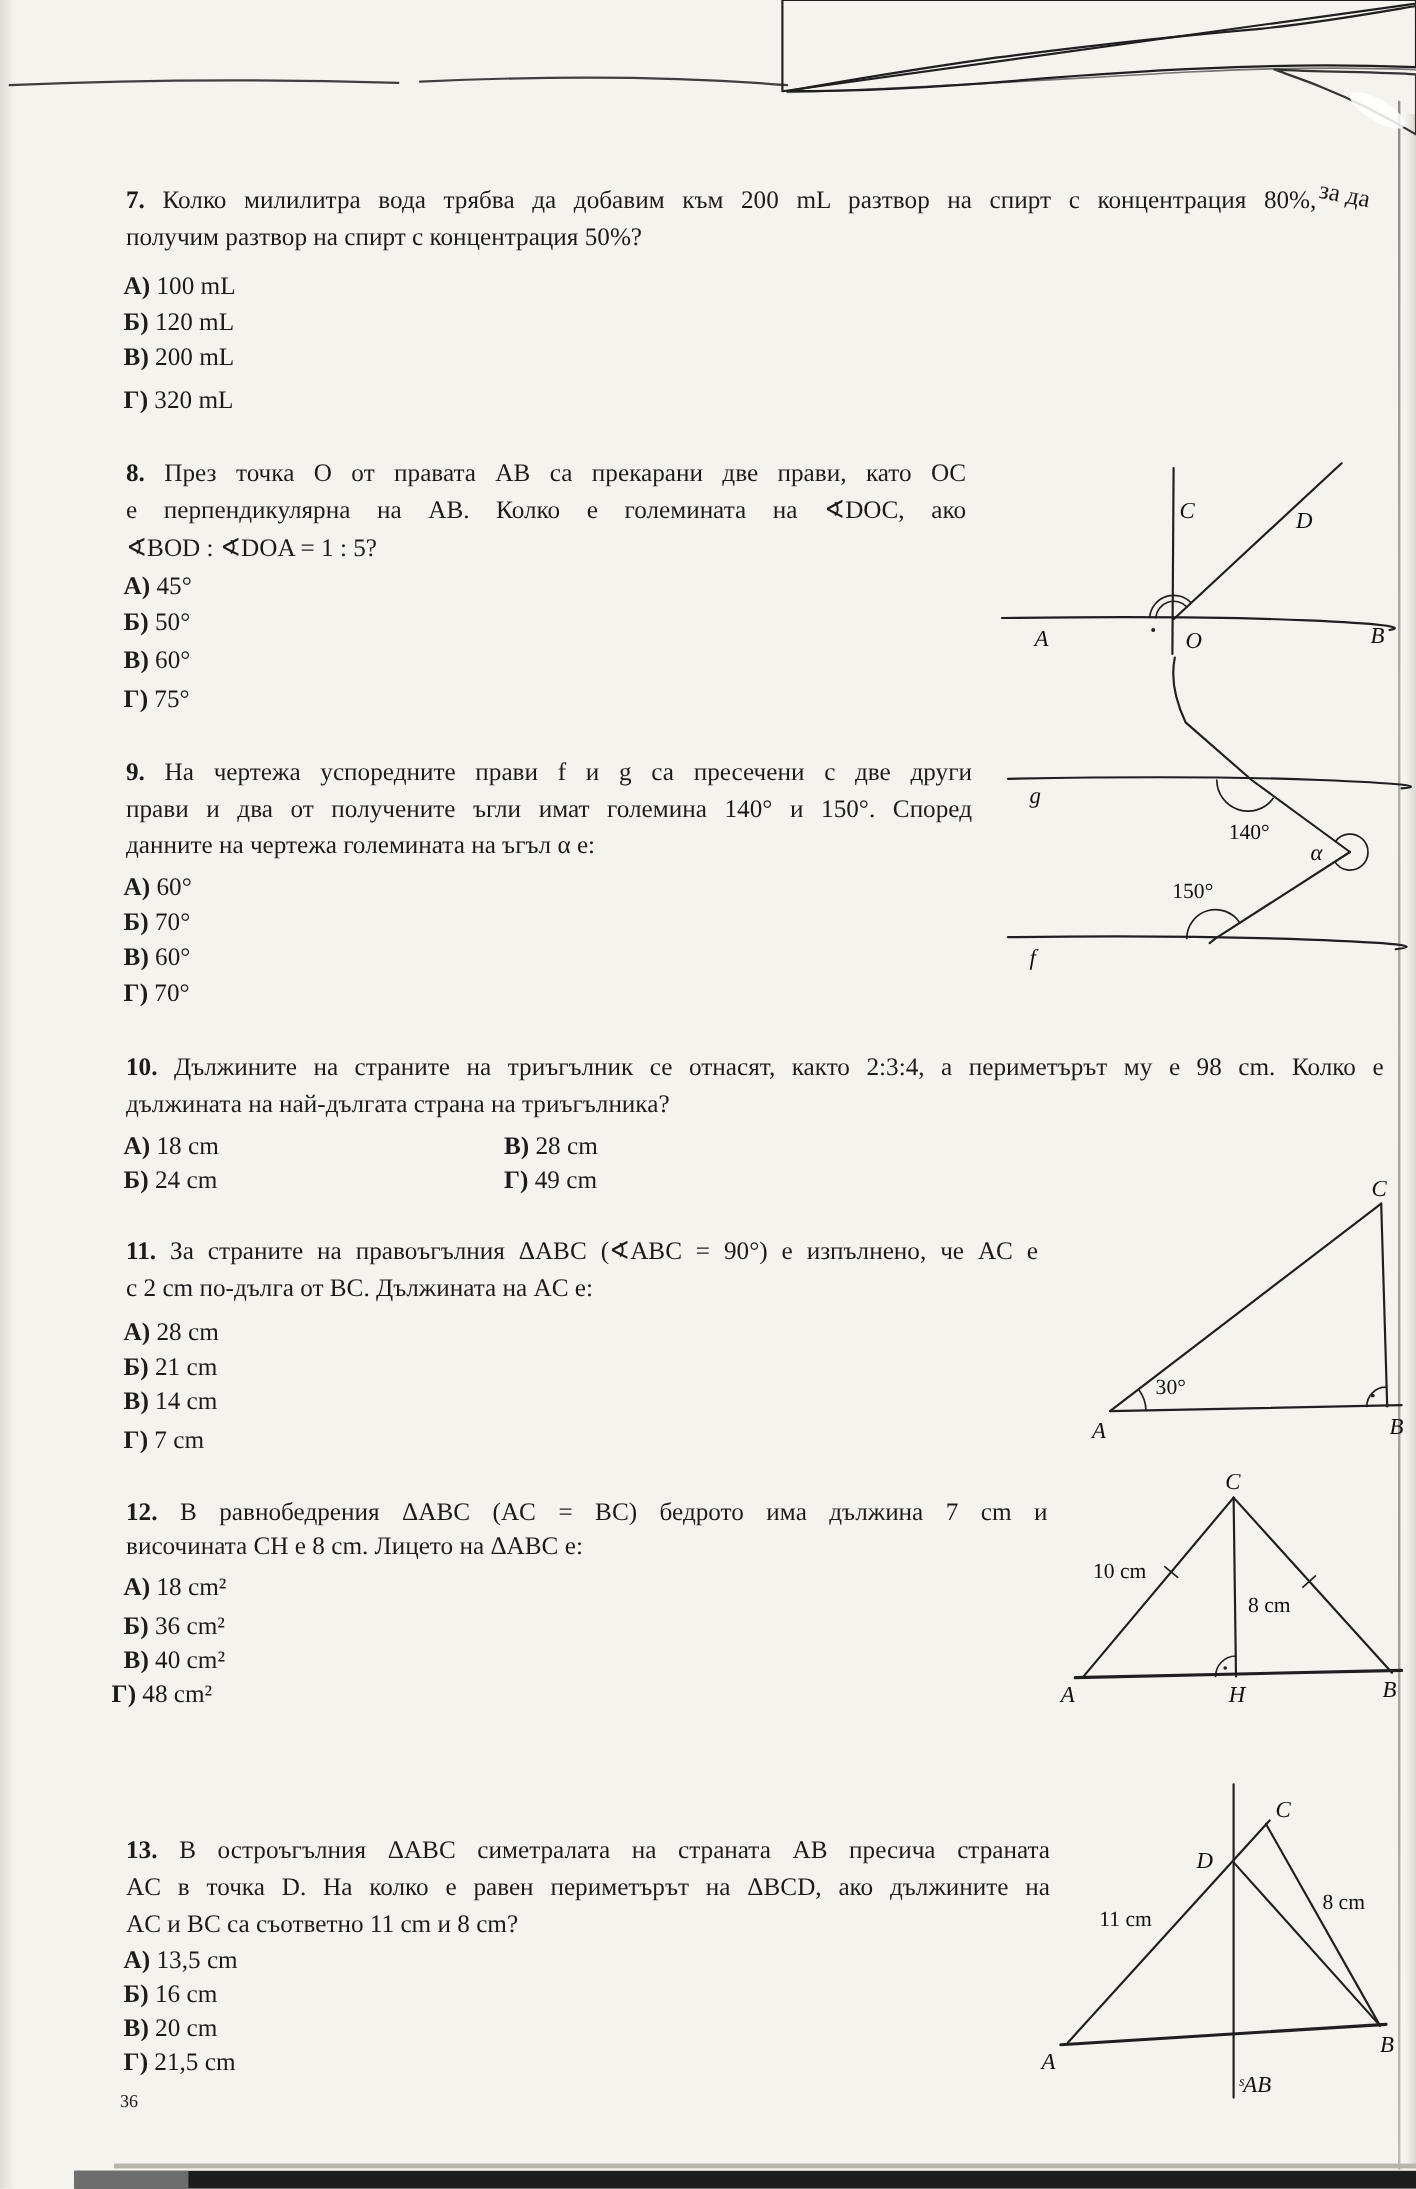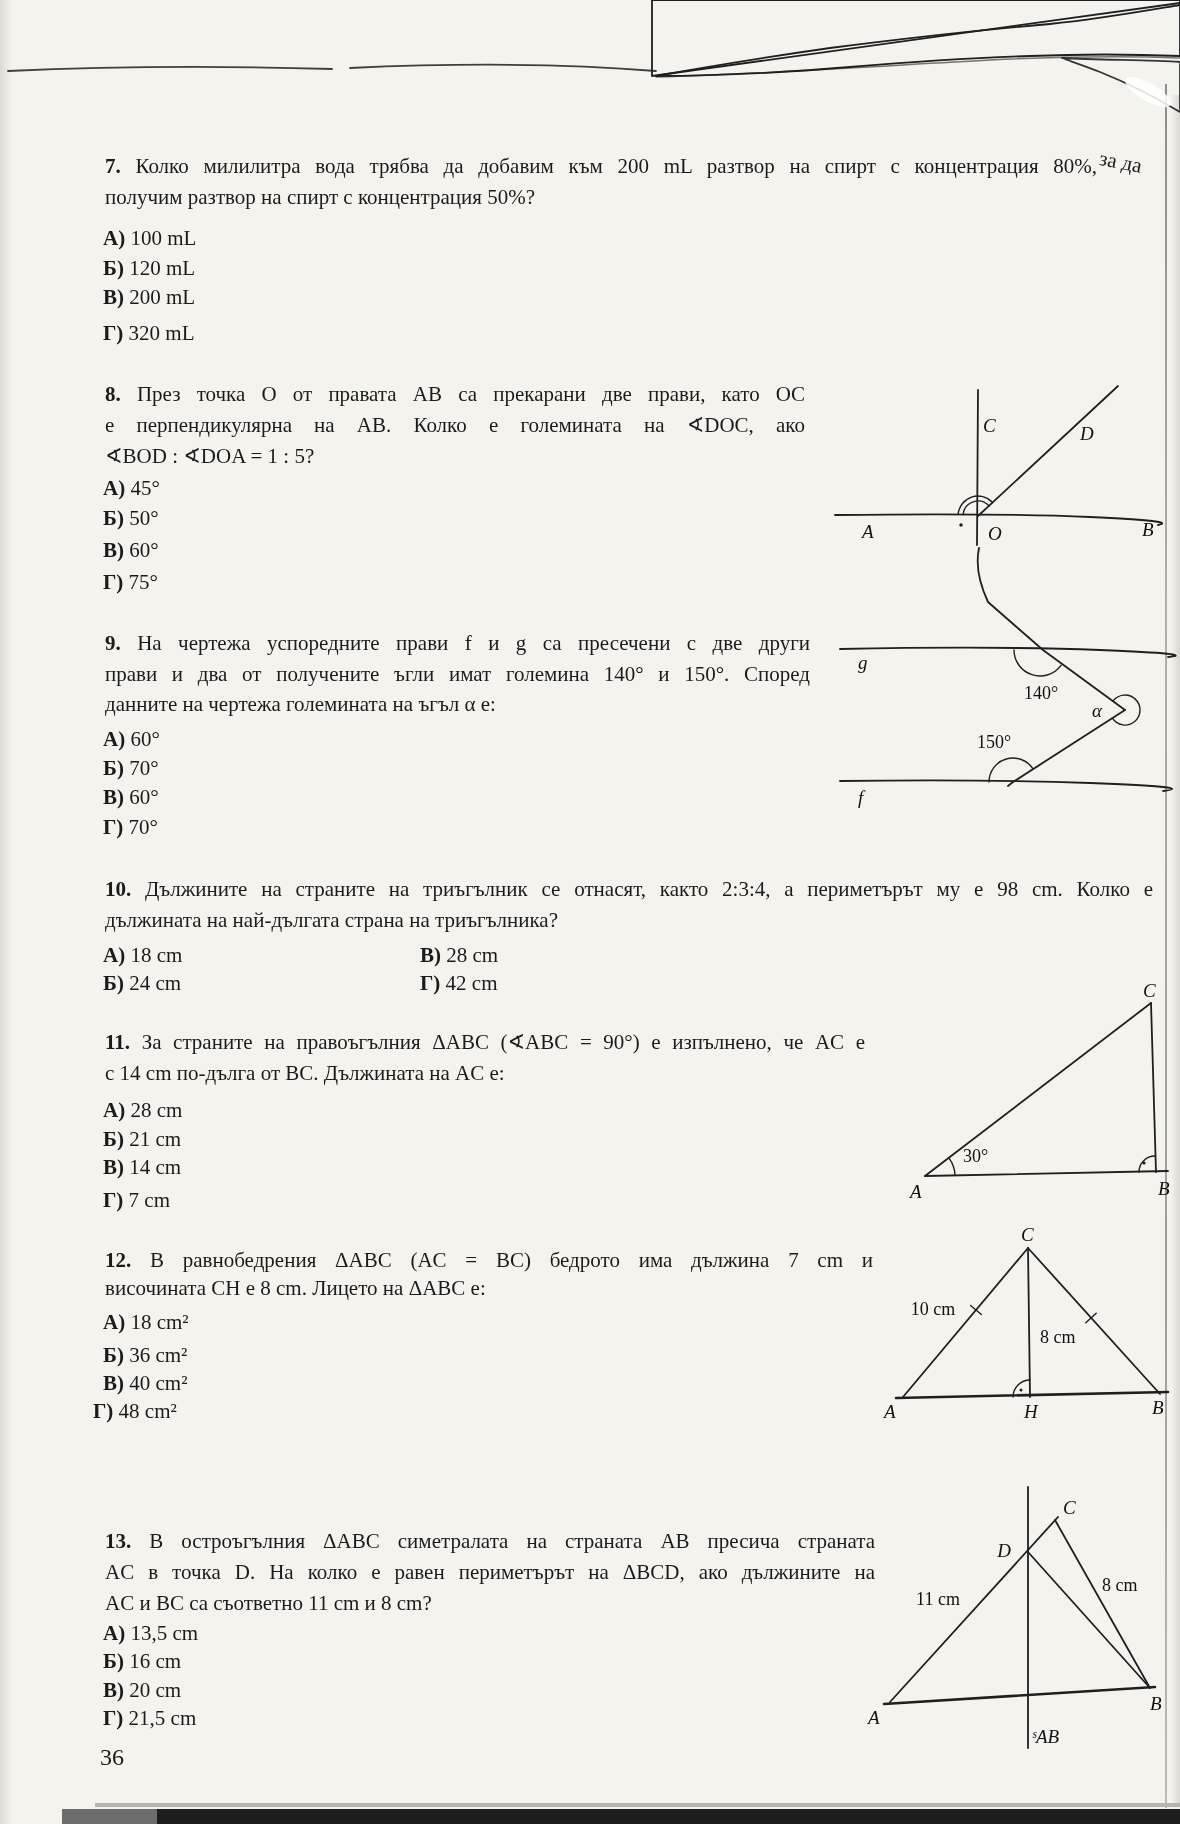--- a/index.html
+++ b/index.html
@@ -14,21 +14,21 @@
   .num{font-weight:bold}
   .opt{position:absolute;font-size:21px;white-space:nowrap}
   .ok{font-weight:bold}
   .frag{position:absolute;font-size:21px;transform:rotate(11deg);transform-origin:left top}
   svg{position:absolute;overflow:visible}
   svg path, svg line{stroke:#1f1f1f;stroke-width:1.8;fill:none;stroke-linecap:round;stroke-linejoin:round}
   svg .thick{stroke-width:2.6}
   svg .thin{stroke-width:1.4}
   svg text{font-family:"Liberation Serif", serif;font-size:19px;font-style:italic;fill:#101010}
   svg text.m{font-style:normal;font-size:18px}
-  .pagenum{position:absolute;font-size:24px}
+  .pagenum{position:absolute;font-size:15px}
   .edge-line{position:absolute;left:1165px;top:84px;width:2px;height:1724px;
     background:linear-gradient(to bottom,#6a6a6a,#989890 30%,#80807a 70%,#aaa8a0);opacity:.75}
   .edge-strip{position:absolute;left:1171px;top:95px;width:9px;height:1712px;
     background:linear-gradient(to right,rgba(214,212,204,0),#d6d4cc);opacity:.9}
   .left-strip{position:absolute;left:0;top:0;width:12px;height:1824px;
     background:linear-gradient(to right,#dcdad3,rgba(220,218,211,0))}
   .bottom-bar{position:absolute;left:62px;top:1809px;width:1118px;height:15px;background:#1d1d1d}
   .bottom-bar-lite{position:absolute;left:62px;top:1809px;width:95px;height:15px;background:#6d6d6d}
   .bottom-shadow{position:absolute;left:95px;top:1803px;width:1085px;height:4px;background:#b8b5ac}
 </style>
@@ -128,29 +128,29 @@
 
 <div>
   <div class="ln jl" style="left:105px;top:876px;width:1048px;white-space:normal">
     <span class="num">10.</span>
     <span>Дължините на страните на триъгълник се отнасят, както 2:3:4, а периметърът му е 98 cm. Колко е</span>
   </div>
   <div class="ln" style="left:105px;top:907px">дължината на най-дългата страна на триъгълника?</div>
   <div class="opt" style="left:103px;top:943px"><span class="ok">А)</span> <span>18 cm</span></div>
   <div class="opt" style="left:103px;top:971px"><span class="ok">Б)</span> <span>24 cm</span></div>
   <div class="opt" style="left:420px;top:943px"><span class="ok">В)</span> <span>28 cm</span></div>
-  <div class="opt" style="left:420px;top:971px"><span class="ok">Г)</span> <span>42 cm</span></div>
+  <div class="opt" style="left:420px;top:971px"><span class="ok">Г)</span> <span>49 cm</span></div>
 </div>
 
 <div>
   <div class="ln jl" style="left:105px;top:1029px;width:760px;white-space:normal">
     <span class="num">11.</span>
     <span>За страните на правоъгълния ΔABC (∢ABC = 90°) е изпълнено, че AC е</span>
   </div>
-  <div class="ln" style="left:105px;top:1060px">с 14 cm по-дълга от BC. Дължината на AC е:</div>
+  <div class="ln" style="left:105px;top:1060px">с 2 cm по-дълга от BC. Дължината на AC е:</div>
   <div class="opt" style="left:103px;top:1098px"><span class="ok">А)</span> <span>28 cm</span></div>
   <div class="opt" style="left:103px;top:1127px"><span class="ok">Б)</span> <span>21 cm</span></div>
   <div class="opt" style="left:103px;top:1155px"><span class="ok">В)</span> <span>14 cm</span></div>
   <div class="opt" style="left:103px;top:1188px"><span class="ok">Г)</span> <span>7 cm</span></div>
 
   <svg style="left:900px;top:975px" width="275" height="232" viewBox="900 975 275 232">
     <path d="M925,1176 L1168,1171"></path>
     <path d="M1156,1172 L1151,1003"></path>
     <path d="M925,1176 L1151,1003"></path>
     <path class="thin" d="M955,1175.4 A30,30 0 0 0 949,1158.1"></path>

